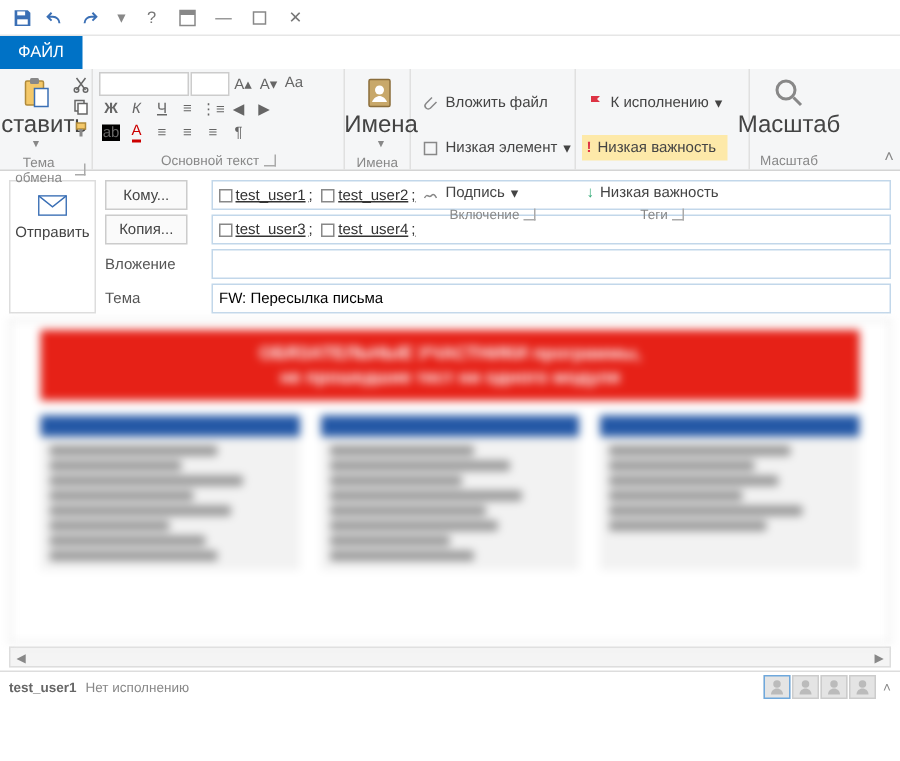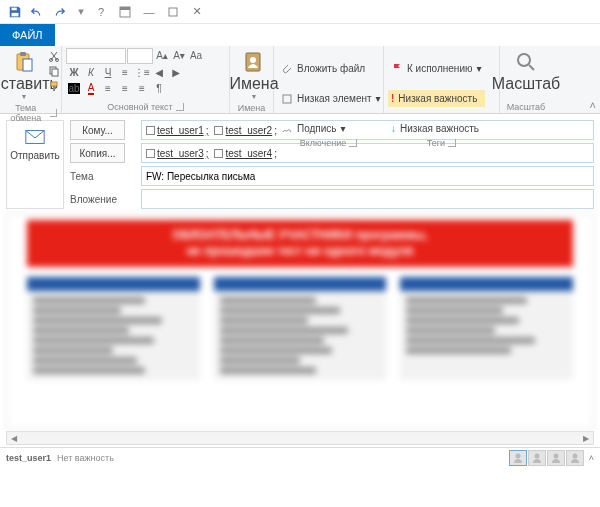--- a/index.html
+++ b/index.html
@@ -277,26 +277,26 @@
       </div>
     </div>
     <div class="frow">
       <div class="frow-btn">Копия...</div>
       <div class="frow-input">
         <span class="recip"><span class="recip-chk"></span><span>test_user3</span>;</span>
         <span class="recip"><span class="recip-chk"></span><span>test_user4</span>;</span>
       </div>
     </div>
     <div class="frow">
+      <div class="frow-label">Вложение</div>
+      <input class="frow-input" style="border-color: rgb(194, 215, 234);">
+    </div>
+    <div class="frow">
       <div class="frow-label">Тема</div>
       <input class="frow-input" style="border-color: rgb(194, 215, 234);" value="FW: Пересылка письма">
-    </div>
-    <div class="frow">
-      <div class="frow-label">Вложение</div>
-      <input class="frow-input" style="border-color: rgb(194, 215, 234);">
     </div>
   </div>
 </div>
 
 <div class="body-area">
   <div class="banner">
     <div>ОБЯЗАТЕЛЬНЫЕ УЧАСТНИКИ программы,</div>
     <div>не прошедшие тест ни одного модуля</div>
   </div>
   <div class="cols">
@@ -344,21 +344,21 @@
   <div class="hscroll-arrow">◀</div>
   <div class="hscroll-track">
       <div class="hscroll-thumb"></div>
     </div>
   <div class="hscroll-arrow">▶</div>
 </div>
 
 <div class="status">
   <div class="status-left">
     <span style="font-weight:bold;color:#666">test_user1</span>
-    <span>Нет важность</span>
+    <span>Нет исполнению</span>
   </div>
   <div class="presence">
     <div class="presence-avatar online">
         <svg viewBox="0 0 12 12">
           <circle cx="6" cy="4" r="2.5"></circle>
           <path d="M2 11c0-2.5 2-4 4-4s4 1.5 4 4z"></path>
         </svg>
       </div>
     <div class="presence-avatar">
         <svg viewBox="0 0 12 12">

